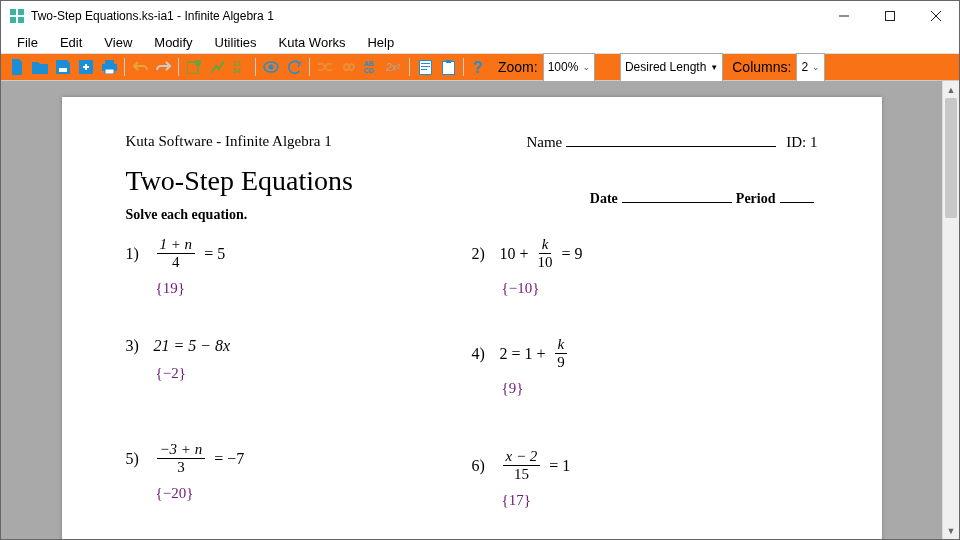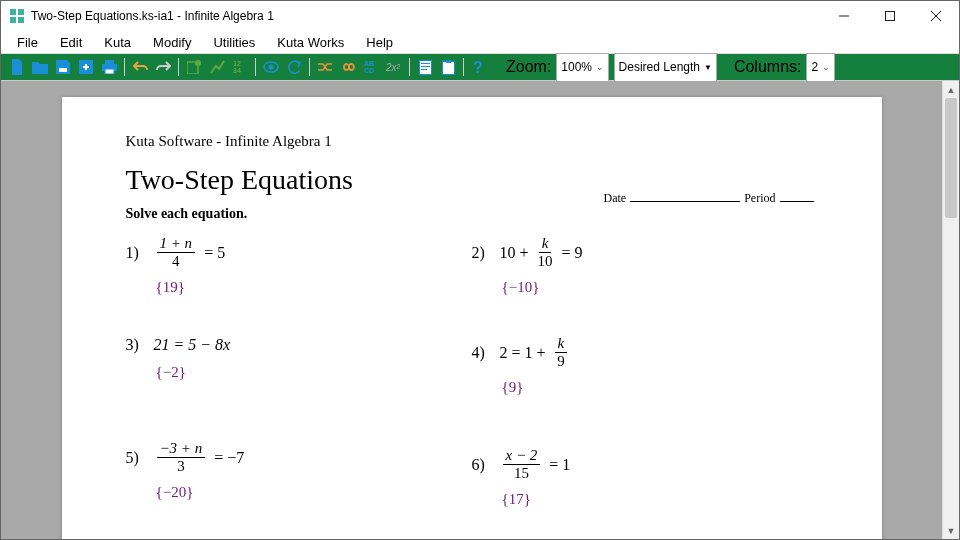--- a/index.html
+++ b/index.html
@@ -13,24 +13,24 @@
   .title-text { font-size:12px; }
   .win-controls { display:flex; height:100%;}
   .win-btn { width:46px; height:100%; display:flex; align-items:center; justify-content:center; }
   .win-btn svg { width:10px; height:10px; stroke:#222; stroke-width:1; fill:none;}
   
   
   .menubar { height:22px; display:flex; align-items:center; padding:0 6px; gap:2px;}
   .menu-item { padding:2px 10px; font-size:13px; }
   
   
-  .toolbar { height:28px; background:#15803d; border-top:1px solid #ddd; border-bottom:1px solid #ccc; display:flex; align-items:center; padding:0 6px; gap:3px;}
+  .toolbar { height:28px; background:#f97316; border-top:1px solid #ddd; border-bottom:1px solid #ccc; display:flex; align-items:center; padding:0 6px; gap:3px;}
   .tb-btn { width:20px; height:20px; display:flex; align-items:center; justify-content:center; border-radius:2px;}
   .tb-sep { width:1px; height:18px; background:#ccc; margin:0 2px;}
-  .tb-label { font-size:16px; margin-left:14px; margin-right:2px;}
+  .tb-label { font-size:14px; margin-left:6px; margin-right:2px;}
   .tb-dropdown { height:29px; border:1px solid #aaa; background:#fff; font-size:12px; padding:1px 4px; display:flex; align-items:center; gap:4px;}
   .tb-dropdown .chev { font-size:9px; color:#555;}
   
   
   .workspace { flex:1; background:#a9a9a9; position:relative; overflow:hidden; display:flex;}
   .page-area { flex:1; overflow:hidden; padding:16px 40px 0 40px; }
   .page { width:820px; margin:0 auto; background:#fff; min-height:600px; padding:36px 64px; box-shadow: 0 0 4px rgba(0,0,0,.25);}
   
   
   .vscroll { width:17px; background:#f0f0f0; border-left:1px solid #ddd; display:flex; flex-direction:column; align-items:center;}
@@ -93,21 +93,21 @@
             <line x1="0" y1="0" x2="10" y2="10"></line>
             <line x1="10" y1="0" x2="0" y2="10"></line>
           </svg>
         </div>
     </div>
   </div>
 
   <div class="menubar">
     <div class="menu-item">File</div>
     <div class="menu-item">Edit</div>
-    <div class="menu-item">Kuta</div>
+    <div class="menu-item">View</div>
     <div class="menu-item">Modify</div>
     <div class="menu-item">Utilities</div>
     <div class="menu-item">Kuta Works</div>
     <div class="menu-item">Help</div>
   </div>
 
   <div class="toolbar">
     <div class="tb-btn">
         <svg width="14" height="16" viewBox="0 0 14 16">
           <path d="M2 0h7l3 3v13H2z" fill="#1a8fd8"></path>
@@ -223,43 +223,48 @@
           <text x="0" y="14" font-size="16" fill="#1a8fd8" font-weight="bold">?</text>
         </svg>
       </div>
 
     <span class="tb-label">Zoom:</span>
     <div class="tb-dropdown">
         <span>100%</span>
         <span class="chev">⌄</span>
       </div>
 
-    <div class="tb-dropdown" style="margin-left:2px;">
+    <div class="tb-dropdown" style="margin-left:22px;">
         <span>Desired Length</span>
         <span style="font-size:8px;">▼</span>
       </div>
 
     <span class="tb-label">Columns:</span>
     <div class="tb-dropdown">
         <span>2</span>
         <span class="chev">⌄</span>
       </div>
   </div>
 
   <div class="workspace">
     <div class="page-area">
       <div class="page">
 
         <div class="doc-head">
           <span>Kuta Software - Infinite Algebra 1</span>
+          <span class="doc-name">
+            <span>Name</span>
+            <span class="underline"></span>
+            <span style="margin-left:6px;">ID: 1</span>
+          </span>
         </div>
 
         <div style="display:flex; justify-content:space-between; align-items:flex-end;">
           <div class="doc-title">Two-Step Equations</div>
-          <div style="display:flex; font-family:'Times New Roman',serif; font-size:12px; align-items:baseline;">
+          <div style="display:flex; font-family:'Times New Roman',serif; font-size:14px; align-items:baseline;font-weight:bold;">
             <span>Date</span>
             <span class="underline short"></span>
             <span style="">Period</span>
             <span class="underline tiny"></span>
           </div>
         </div>
 
         <div class="instructions">Solve each equation.</div>
 
         <div class="problems">

